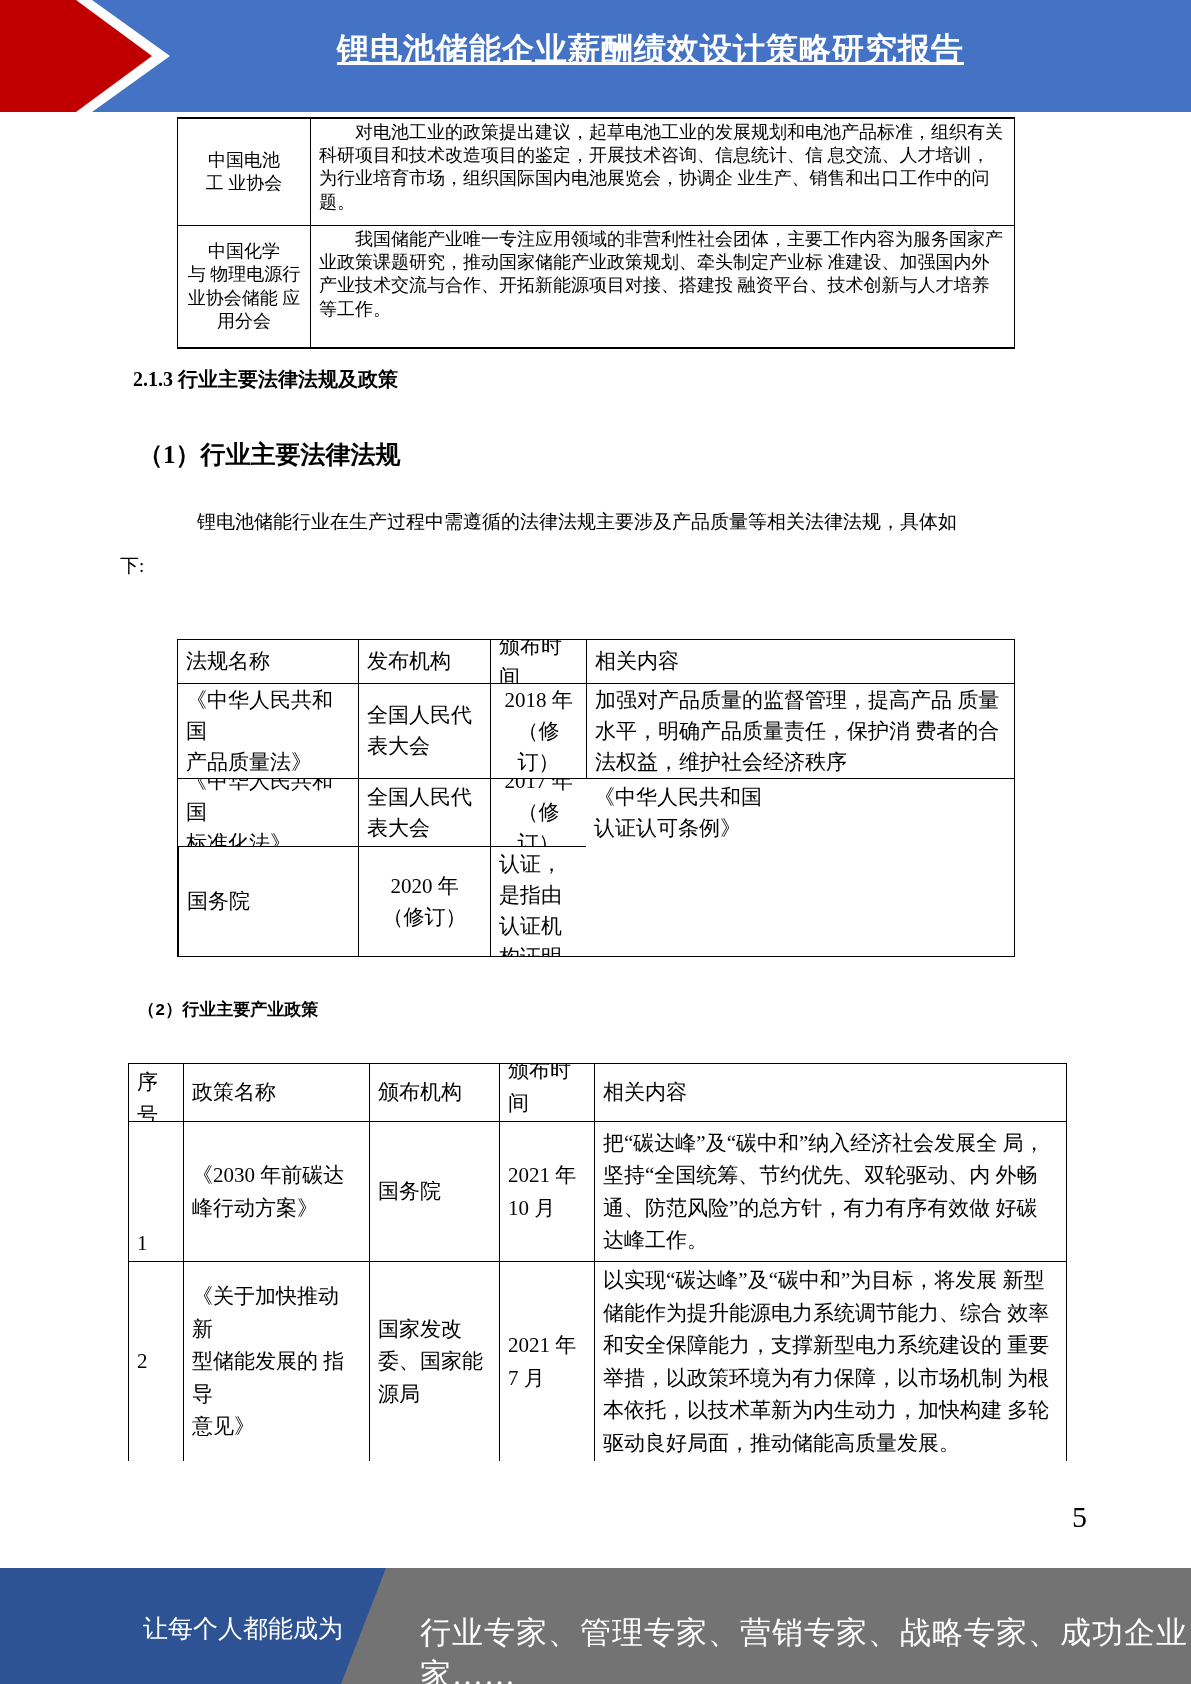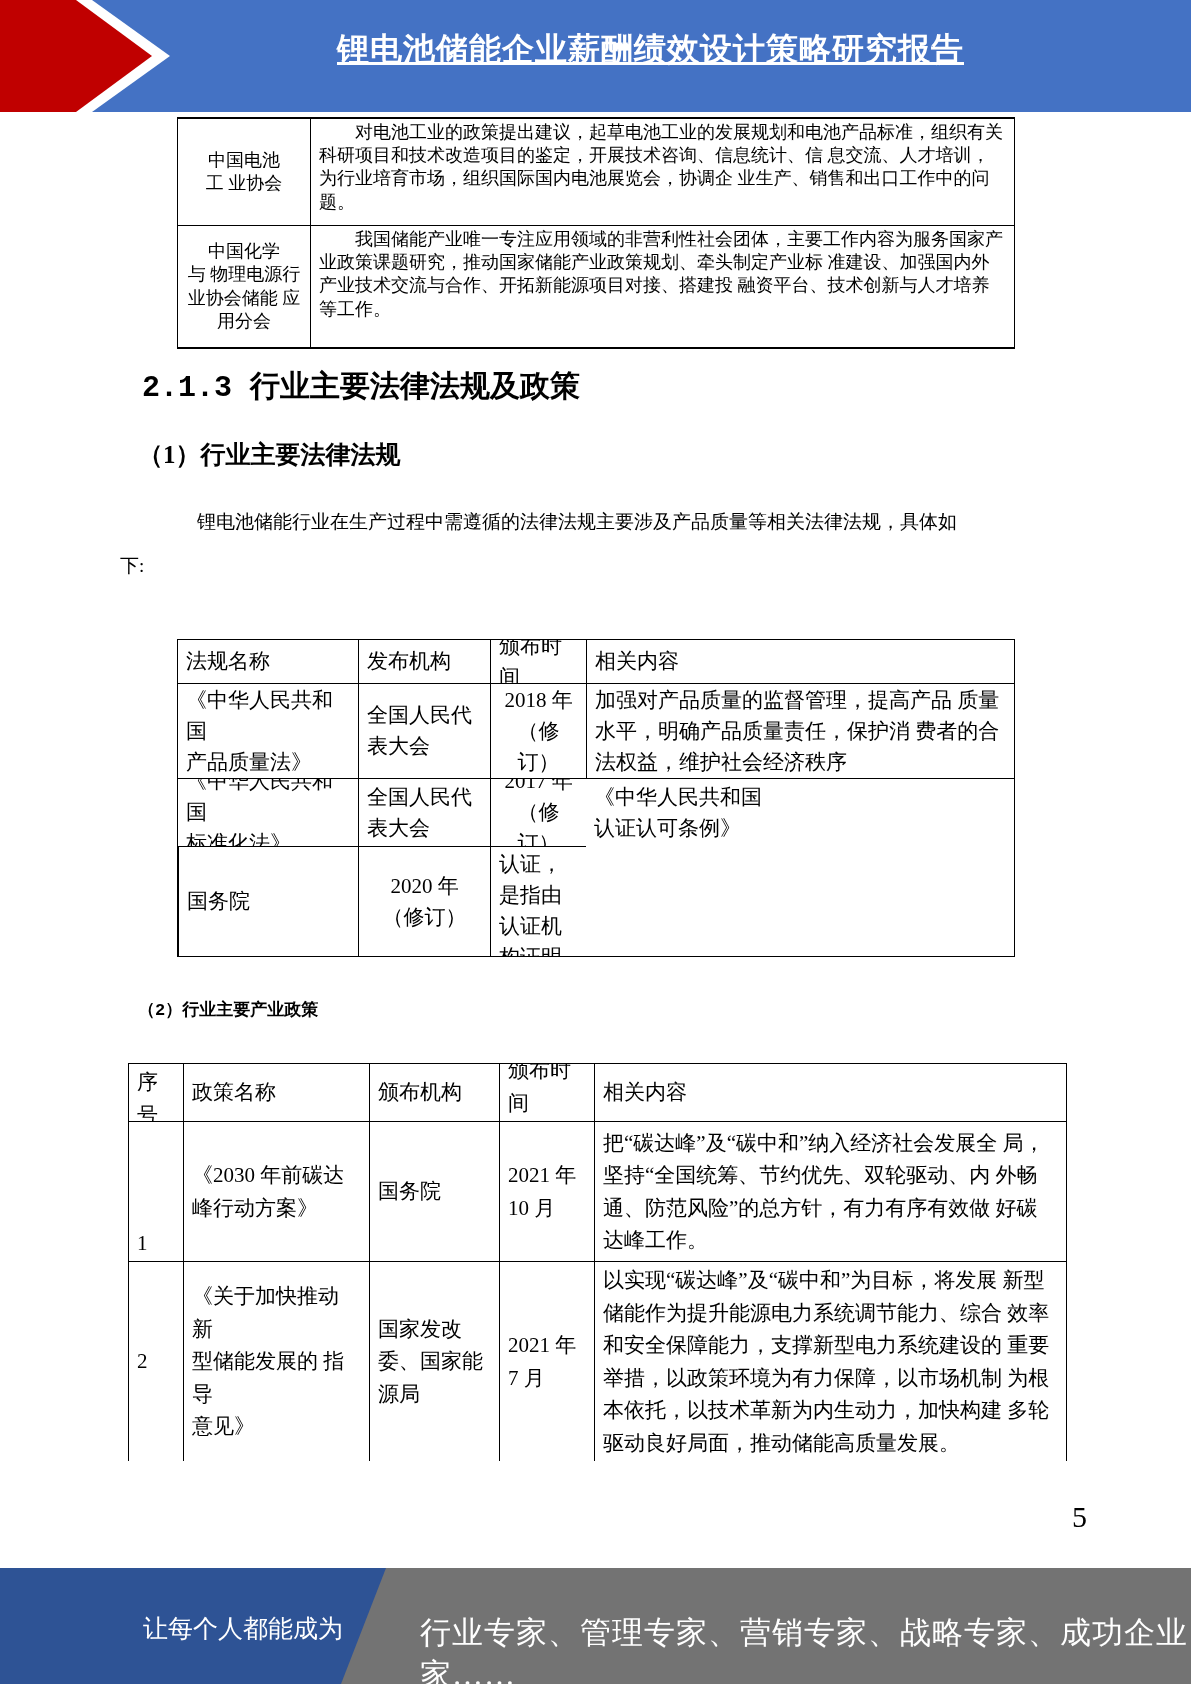--- a/index.html
+++ b/index.html
@@ -49,22 +49,22 @@
   .org-table{
     position:absolute;left:177px;top:117px;width:836px;
     display:grid;grid-template-columns:132px 1fr;grid-template-rows:106px 122px;
     border-top:2px solid #000;border-bottom:2px solid #000;
     border-left:1px solid #000;border-right:1px solid #000;
   }
   .org-table .cell{font-size:18px;line-height:1.29;}
   .org-desc p{margin:0;text-indent:2em;}
   
   .h213{
-    position:absolute;left:142px;top:366px;
-    font-family:Liberation Mono, monospace;font-weight:bold;font-size:30px;
+    position:absolute;left:133px;top:366px;
+    font-family:Liberation Serif, serif;font-weight:bold;font-size:20px;
   }
   .hsub1{
     position:absolute;left:138px;top:438px;
     font-family:Liberation Serif, serif;font-weight:bold;font-size:25px;
   }
   .hsub2{
     position:absolute;left:138px;top:998px;
     font-family:Liberation Mono, monospace;font-weight:bold;font-size:17px;
   }
   .para{

